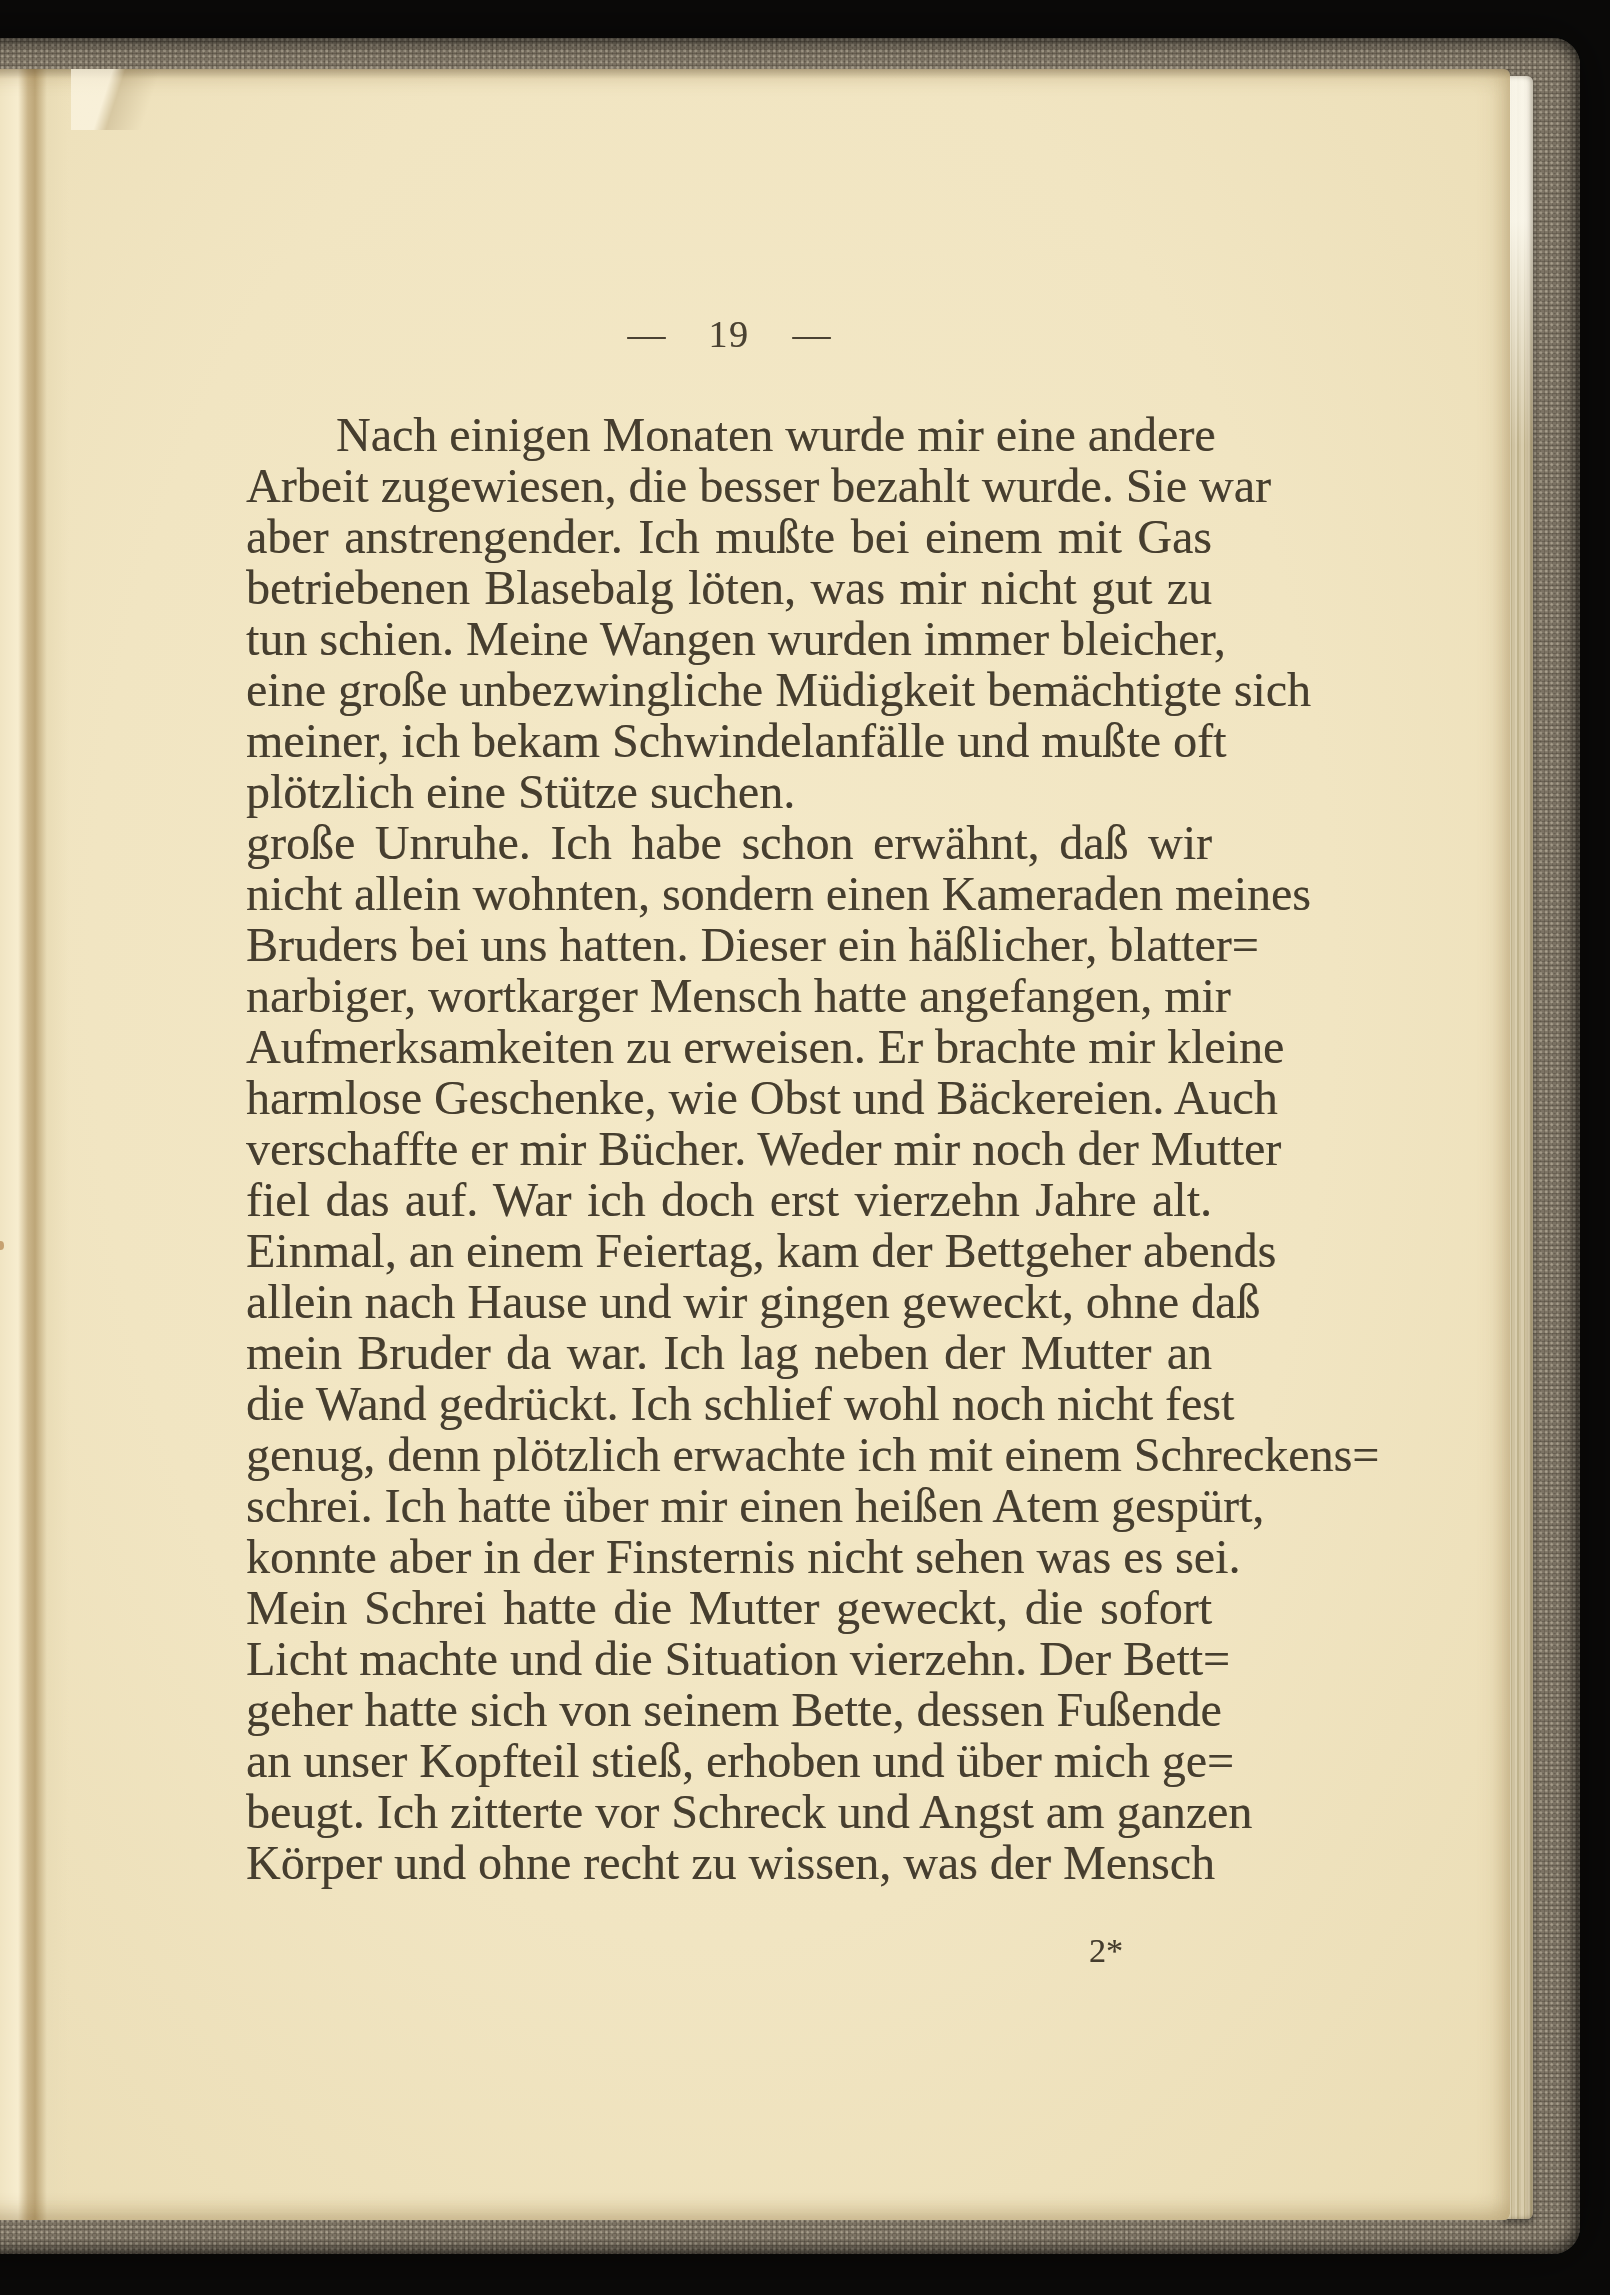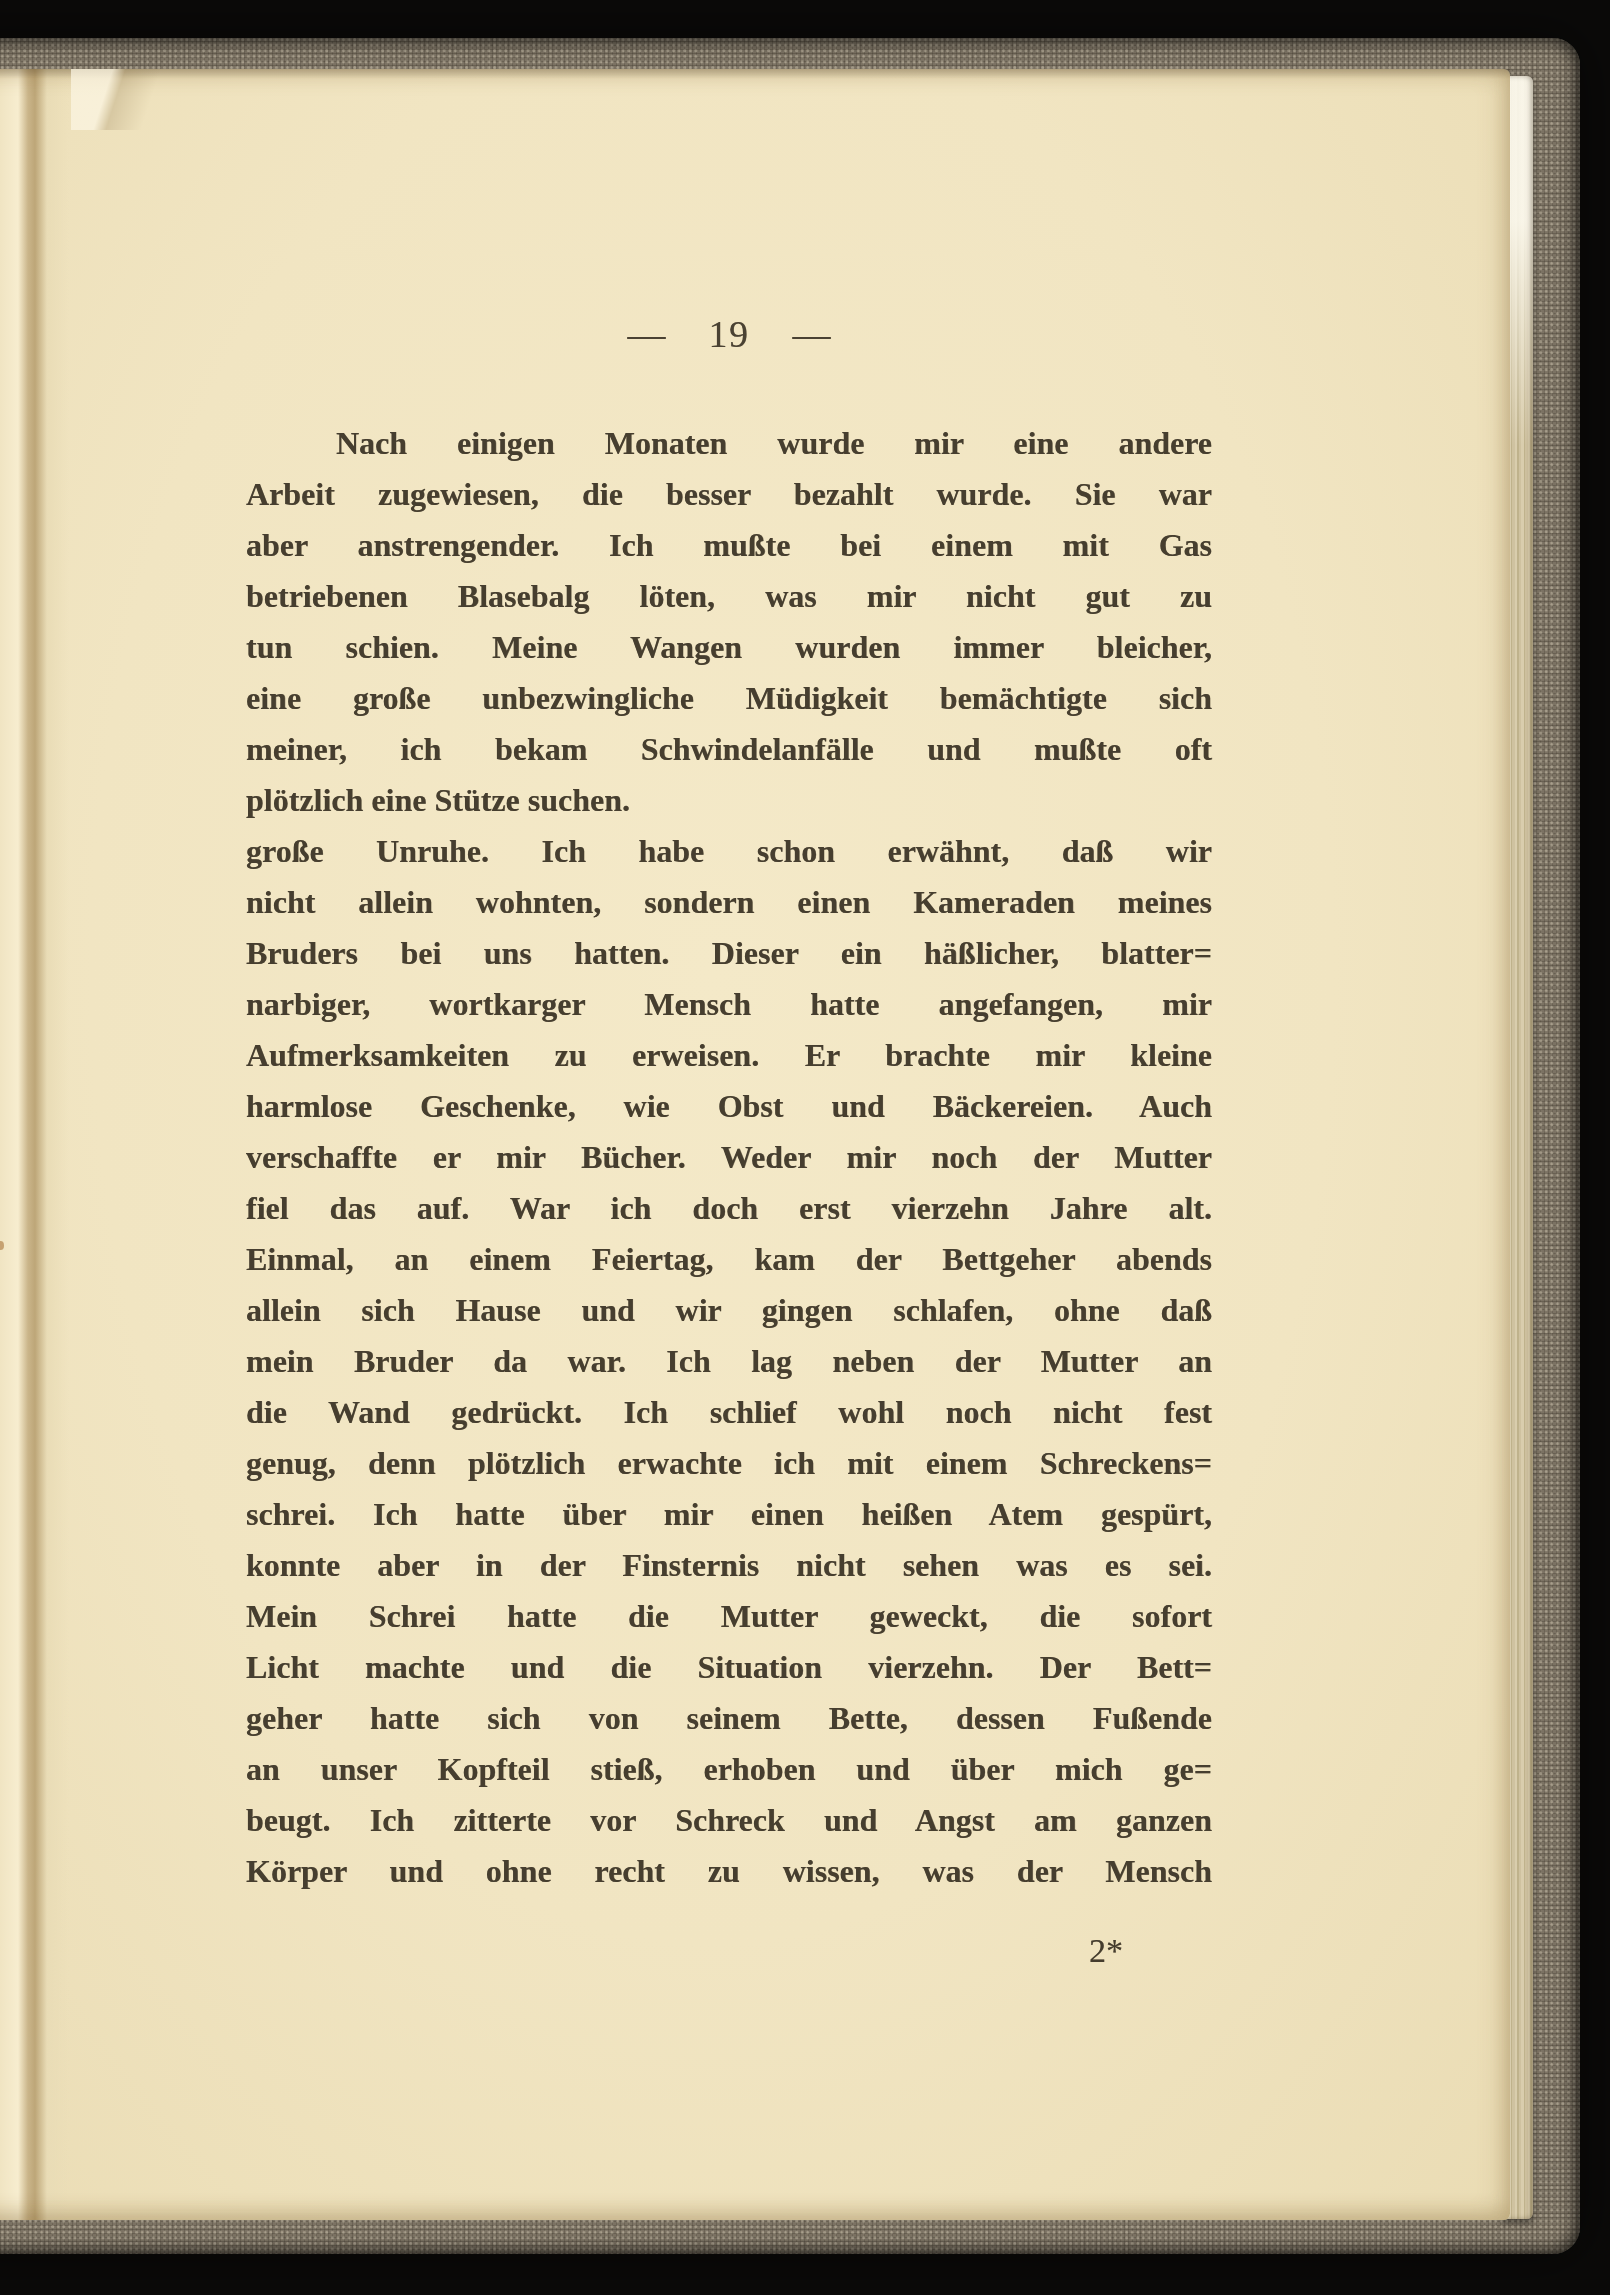--- a/index.html
+++ b/index.html
@@ -76,26 +76,25 @@
     left: 270px; top: 242px; width: 966px; height: 45px;
     display: flex; justify-content: center; align-items: center;
     gap: 43px;
     font-size: 38px;
     color: #4a4233;
     text-shadow: 0.2px 0.3px 0.5px rgba(70,58,38,.5);
   }
   .page-header .num { letter-spacing: 1.6px; text-align: right; }
   .text-block {
     position: absolute;
-    left: 270px; top: 349px; width: 966px;
-    font-size: 32px;
+    left: 270px; top: 340px; width: 966px;
+    font-size: 48px;
     line-height: 51px;
     color: #463e2f;
     text-shadow: 0.3px 0.4px 0.5px rgba(70,58,38,.55);
-    font-weight: bold;
   }
   .line {
     height: 51px;
     text-align: justify;
     text-align-last: justify;
     white-space: nowrap;
   }
   .line.indent { text-indent: 90px; }
   .line.end { text-align-last: left; white-space: normal; }
   .signature {
@@ -143,21 +142,21 @@
         <div class="line end">plötzlich eine Stütze suchen.</div>
         <div class="line">große Unruhe. Ich habe schon erwähnt, daß wir</div>
         <div class="line">nicht allein wohnten, sondern einen Kameraden meines</div>
         <div class="line">Bruders bei uns hatten. Dieser ein häßlicher, blatter=</div>
         <div class="line">narbiger, wortkarger Mensch hatte angefangen, mir</div>
         <div class="line">Aufmerksamkeiten zu erweisen. Er brachte mir kleine</div>
         <div class="line">harmlose Geschenke, wie Obst und Bäckereien. Auch</div>
         <div class="line">verschaffte er mir Bücher. Weder mir noch der Mutter</div>
         <div class="line">fiel das auf. War ich doch erst vierzehn Jahre alt.</div>
         <div class="line">Einmal, an einem Feiertag, kam der Bettgeher abends</div>
-        <div class="line">allein sich Hause und wir gingen schlafen, ohne daß</div>
+        <div class="line">allein nach Hause und wir gingen geweckt, ohne daß</div>
         <div class="line">mein Bruder da war. Ich lag neben der Mutter an</div>
         <div class="line">die Wand gedrückt. Ich schlief wohl noch nicht fest</div>
         <div class="line">genug, denn plötzlich erwachte ich mit einem Schreckens=</div>
         <div class="line">schrei. Ich hatte über mir einen heißen Atem gespürt,</div>
         <div class="line">konnte aber in der Finsternis nicht sehen was es sei.</div>
         <div class="line">Mein Schrei hatte die Mutter geweckt, die sofort</div>
         <div class="line">Licht machte und die Situation vierzehn. Der Bett=</div>
         <div class="line">geher hatte sich von seinem Bette, dessen Fußende</div>
         <div class="line">an unser Kopfteil stieß, erhoben und über mich ge=</div>
         <div class="line">beugt. Ich zitterte vor Schreck und Angst am ganzen</div>

